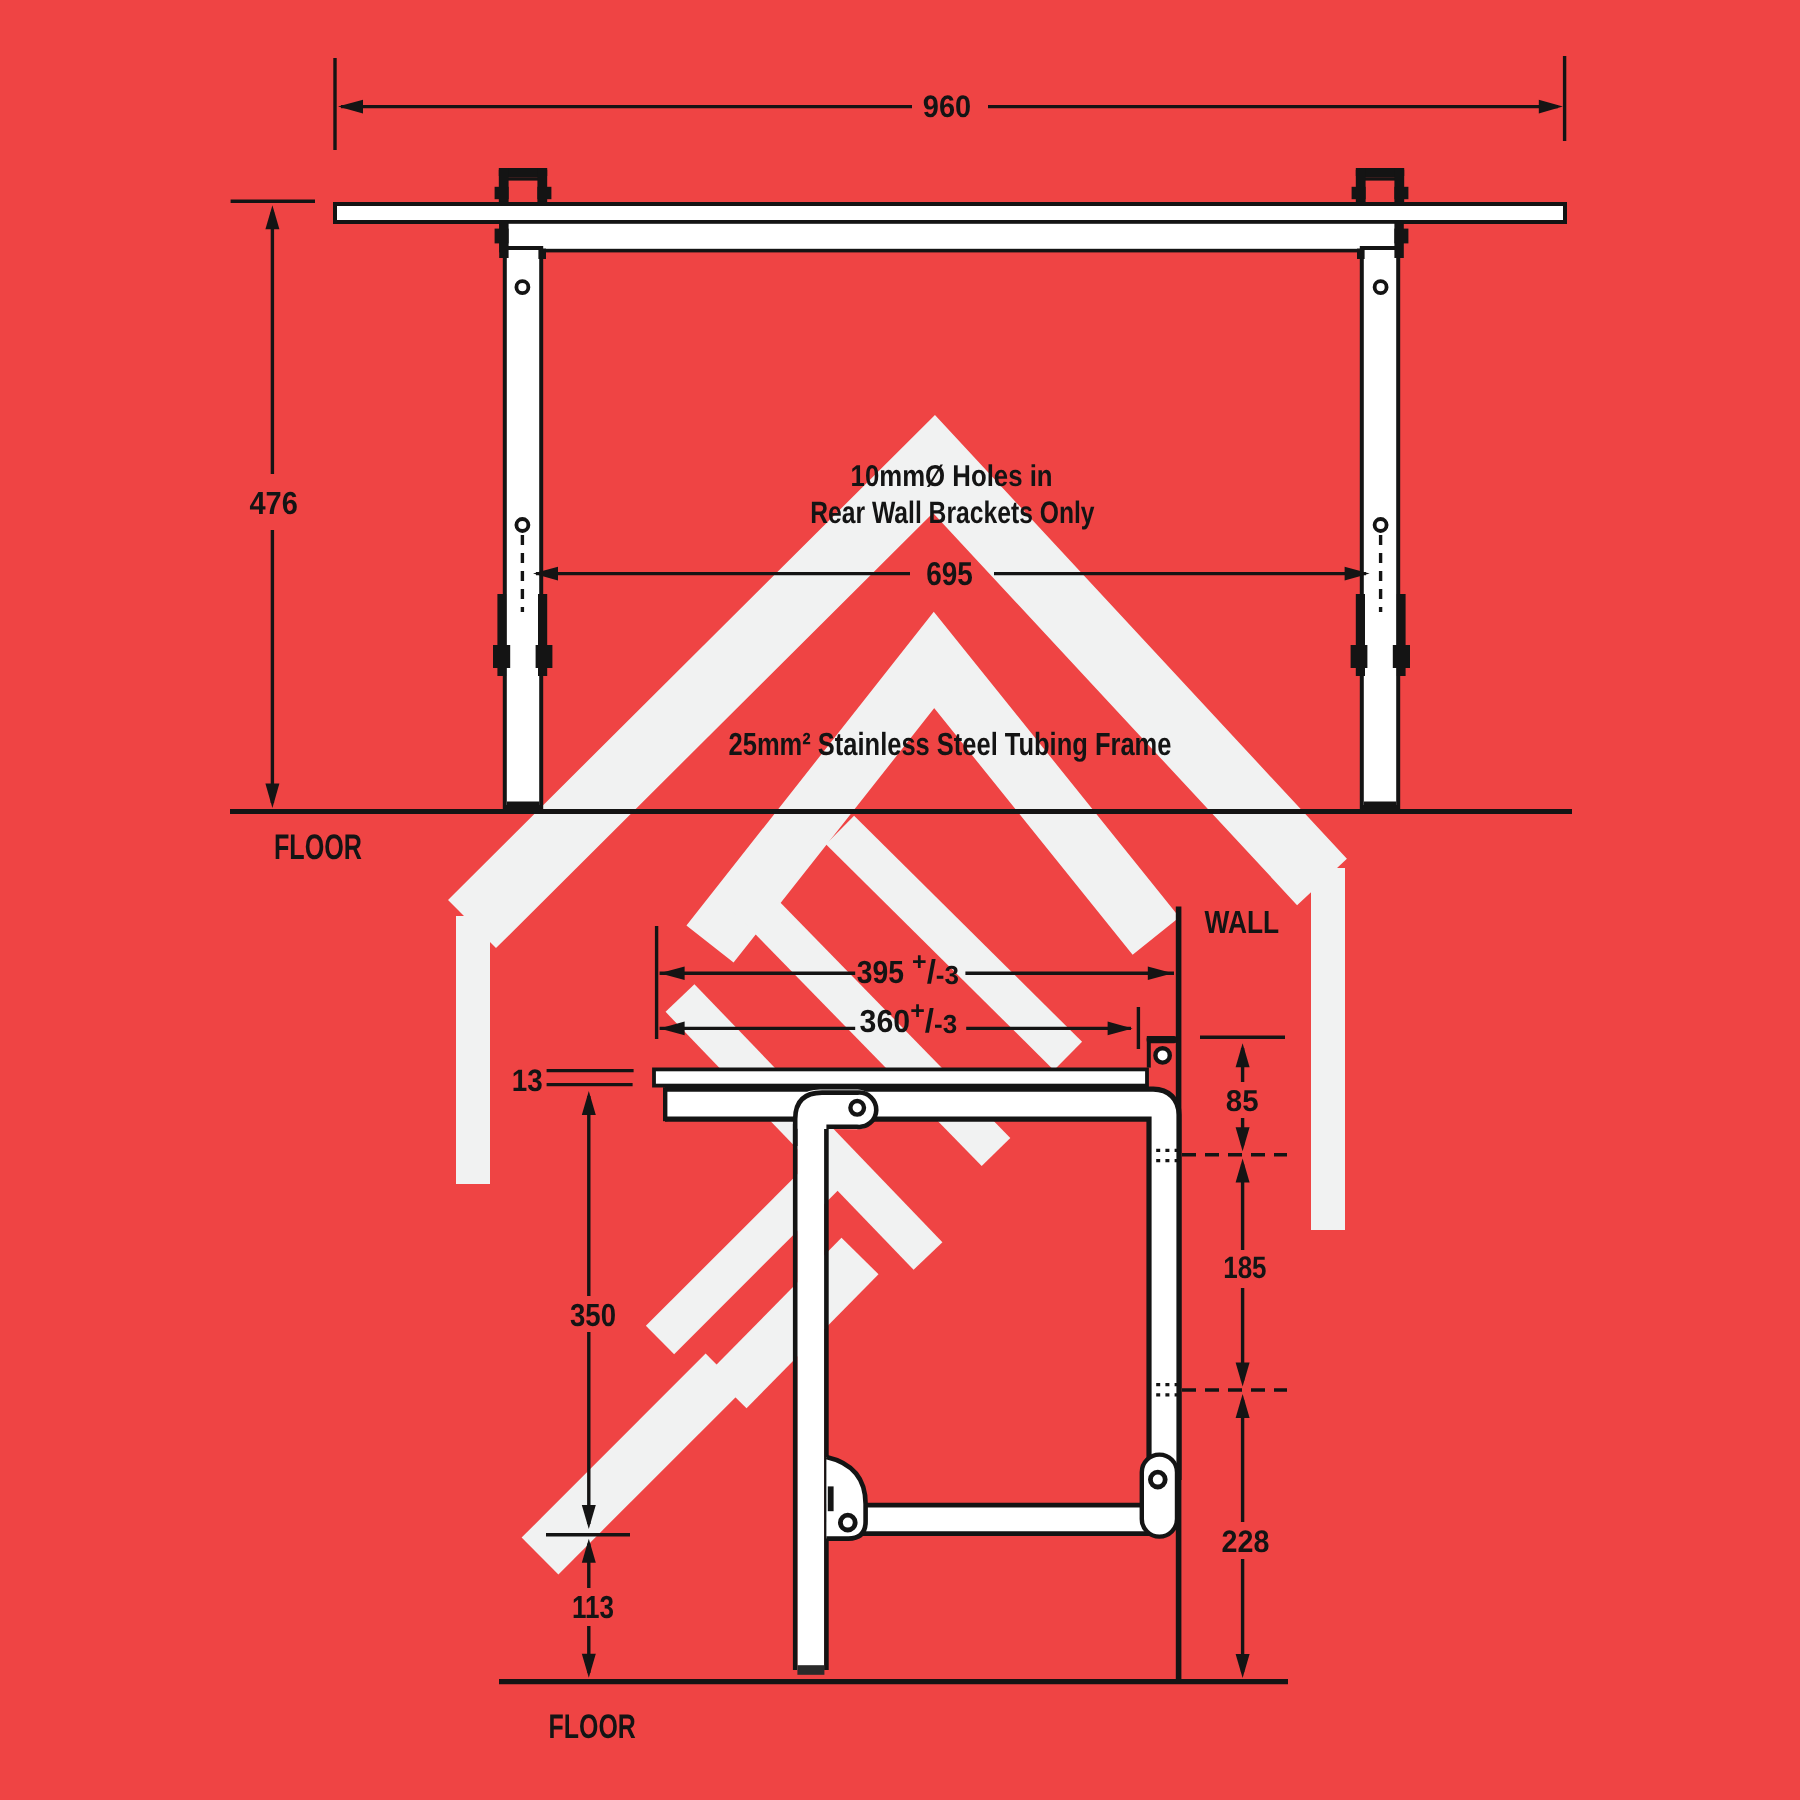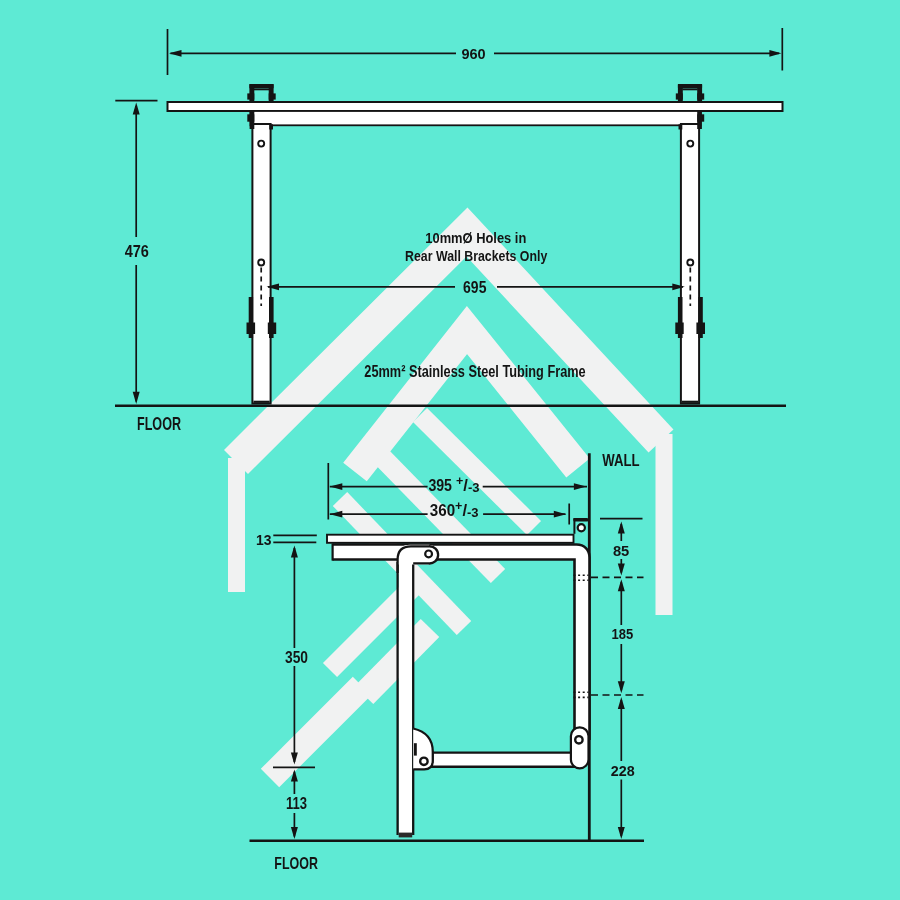--- a/index.html
+++ b/index.html
@@ -1,16 +1,16 @@
 <!DOCTYPE html>
 <html><head>
 <meta charset="utf-8">
 <style>
   html,body{margin:0;padding:0;background:#fff;}
-  .page{width:900px;height:900px;position:relative;background:#5eead4;overflow:hidden;}
+  .page{width:900px;height:900px;position:relative;background:#ef4444;overflow:hidden;}
   svg{position:absolute;left:0;top:0;}
   text{font-family:"Liberation Sans",sans-serif;fill:#141414;font-weight:bold;}
 </style>
 </head>
 <body>
 <div class="page">
 <svg width="900" height="900" viewBox="0 0 900 900">
 
 <g stroke="#f1f2f2" stroke-width="34" fill="none">
   <path d="M 236,462 L 467,232 L 661,441" stroke-linejoin="miter"></path>

